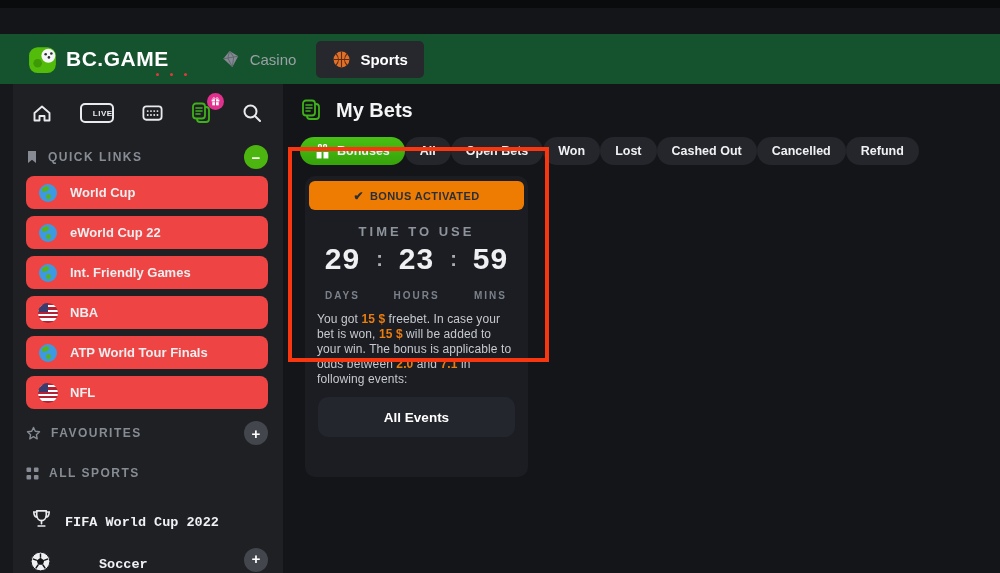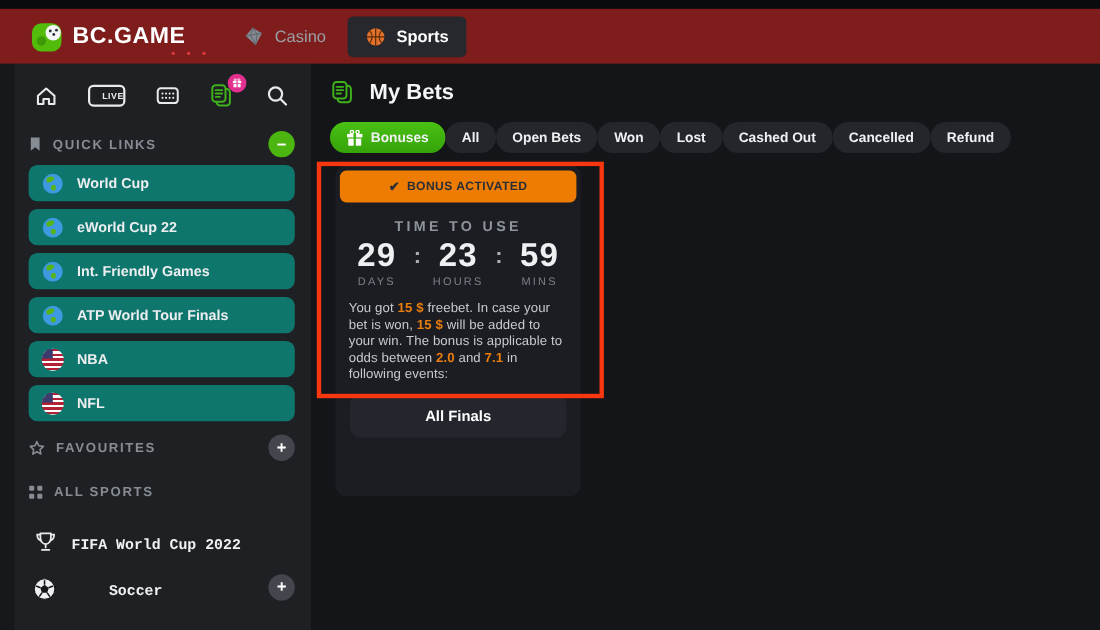--- a/index.html
+++ b/index.html
@@ -6,21 +6,21 @@
   html,body { width:1000px; height:573px; }
   body {
     font-family: "Liberation Sans", sans-serif;
     background:#141518;
     position:relative;
     overflow:hidden;
     color:#eceef0;
   }
   
   .topstrip { height:8px; background:#0a0b0d; }
-  .header { height:50px; background:#7f1d1d; display:flex; align-items:center; padding-left:28px; }
+  .header { height:50px; background:#14532d; display:flex; align-items:center; padding-left:28px;margin-top:26px; }
   .logo { display:flex; align-items:center; gap:8px; position:relative; cursor:pointer; }
   .logo-text { color:#fff; font-weight:bold; font-size:21px; letter-spacing:.5px; }
   .logo-dots { position:absolute; right:10px; bottom:-2px; width:3px; height:3px; border-radius:50%;
                background:#e03a3a; box-shadow:14px 0 0 #e03a3a, 28px 0 0 #e03a3a; }
   .nav-casino { display:flex; align-items:center; gap:9px; margin-left:52px; cursor:pointer; }
   .nav-casino-label { color:#9aa0a6; font-size:15px;text-align:center; }
   .nav-sports { display:flex; align-items:center; gap:9px; margin-left:20px; background:#26282d;
                 border-radius:5px; padding:9px 16px; cursor:pointer; }
   .nav-sports-label { color:#fff; font-size:15px; font-weight:bold; }
   
@@ -37,21 +37,21 @@
               letter-spacing:.5px;padding-left:12px; }
   .badge { position:absolute; top:-8px; right:-10px; width:17px; height:17px; border-radius:50%;
            background:#e2308e; display:flex; align-items:center; justify-content:center; }
   .section-row { display:flex; align-items:center; margin-top:16px; height:24px; }
   .section-title { color:#878c94; font-size:12px; font-weight:bold; letter-spacing:1.5px; margin-left:10px; }
   .circle-btn { margin-left:auto; width:24px; height:24px; border-radius:50%; display:flex; align-items:center;
                 justify-content:center; color:#fff; font-size:15px; font-weight:bold; cursor:pointer;
                 line-height:1; }
   .circle-green { background:#4db50f; }
   .circle-grey { background:#43464d; }
-  .side-item { height:33px; background:#0f766e; border-radius:8px; display:flex; align-items:center;
+  .side-item { height:33px; background:#ef4444; border-radius:8px; display:flex; align-items:center;
                gap:12px; padding:0 12px; margin-top:7px; color:#edeef0; font-weight:bold; font-size:13px;
                cursor:pointer;text-align:center; }
   .side-item:nth-of-type(1){ margin-top:10px; }
   .us-flag { width:20px; height:20px; border-radius:50%; overflow:hidden; position:relative; flex-shrink:0;
              background:repeating-linear-gradient(#b22234 0 2.2px, #fff 2.2px 4.4px); }
   .us-flag::after { content:""; position:absolute; left:0; top:0; width:10px; height:9px; background:#3c3b6e; }
   .sport-row { display:flex; align-items:flex-end; gap:12px; margin-top:22px; color:#f0f1f3; font-weight:bold;
                font-size:13.5px; padding-left:4px; cursor:pointer;font-family:Liberation Mono, monospace; }
   
   .page-title { display:flex; align-items:center; gap:12px; }
@@ -65,21 +65,21 @@
                 border-radius:10px; padding-top:5px; }
   .banner { margin:0 4px; height:29px; background:#ee7c02; border-radius:6px; display:flex;
             align-items:center; justify-content:center; gap:6px; color:#2a2f36; font-weight:bold;
             font-size:11px; letter-spacing:.4px; }
   .banner-check { font-size:12px; }
   .time-label { text-align:center; margin-top:14px; color:#8e949c; font-size:13px; font-weight:bold;
                 letter-spacing:3px; }
   .countdown { display:flex; justify-content:center; margin-top:5px; }
   .cd-group { width:64px; text-align:center; }
   .cd-num { font-size:30px; font-weight:bold; color:#eef0f2; line-height:1; letter-spacing:1px; }
-  .cd-label { font-size:10px; color:#7b818a; font-weight:normal; letter-spacing:2px; margin-top:3px; }
+  .cd-label { font-size:10px; color:#7b818a; font-weight:bold; letter-spacing:2px; margin-top:16px; }
   .cd-colon { font-size:20px; color:#a9aeb6; font-weight:bold; margin-top:4px; width:10px; text-align:center; }
   .desc { margin:11px 12px 0; color:#c6c9ce; font-size:12px; line-height:1.25; letter-spacing:.1px; }
   .desc .hl { color:#e97d0e; font-weight:bold; }
   .all-events { margin:10px 13px 0; height:40px; background:#24262d; border-radius:10px; display:flex;
                 align-items:center; justify-content:center; color:#fff; font-weight:bold; font-size:13.5px;
                 cursor:pointer; }
   
   .annotation { position:absolute; left:288px; top:147px; width:261px; height:215px;
                 border:4px solid #f8360f; pointer-events:none; z-index:50; }
   svg { display:block; }
@@ -195,30 +195,30 @@
     </div>
     <div class="side-item">
       <svg width="20" height="20" viewBox="0 0 20 20">
           <circle cx="10" cy="10" r="9" fill="#3d9ae0"></circle>
           <path d="M4 6 C6 2.8 10.5 3 11.5 5 C10.5 8 7 9 4.8 8.8 Z" fill="#58b412"></path>
           <path d="M9 11.5 C12 10.5 13.5 12 12.5 15 C10.5 17.5 8 16 8.2 13 Z" fill="#58b412"></path>
         </svg>
       <span>Int. Friendly Games</span>
     </div>
     <div class="side-item">
+      <span class="us-flag"></span>
+      <span>NBA</span>
+    </div>
+    <div class="side-item">
       <svg width="20" height="20" viewBox="0 0 20 20">
           <circle cx="10" cy="10" r="9" fill="#3d9ae0"></circle>
           <path d="M4 6 C6 2.8 10.5 3 11.5 5 C10.5 8 7 9 4.8 8.8 Z" fill="#58b412"></path>
           <path d="M9 11.5 C12 10.5 13.5 12 12.5 15 C10.5 17.5 8 16 8.2 13 Z" fill="#58b412"></path>
         </svg>
       <span>ATP World Tour Finals</span>
-    </div>
-    <div class="side-item">
-      <span class="us-flag"></span>
-      <span>NBA</span>
     </div>
     <div class="side-item">
       <span class="us-flag"></span>
       <span>NFL</span>
     </div>
 
     <div class="section-row" style="margin-top:12px;">
       <svg width="15" height="15" viewBox="0 0 15 15">
           <path d="M7.5 1.5 l1.8 3.8 4.2 .5 -3.1 2.9 .8 4.1 -3.7 -2.1 -3.7 2.1 .8 -4.1 -3.1 -2.9 4.2 -.5 Z" stroke="#878c94" stroke-width="1.4" fill="none" stroke-linejoin="round"></path>
         </svg>
@@ -319,18 +319,18 @@
           <div class="cd-num">23</div>
           <div class="cd-label">HOURS</div>
         </div>
         <div class="cd-colon">:</div>
         <div class="cd-group">
           <div class="cd-num">59</div>
           <div class="cd-label">MINS</div>
         </div>
       </div>
       <div class="desc"><span>You got </span><span class="hl">15 $</span><span> freebet. In case your bet is won, </span><span class="hl">15 $</span><span> will be added to your win. The bonus is applicable to odds between </span><span class="hl">2.0</span><span> and </span><span class="hl">7.1</span><span> in following events:</span></div>
-      <div class="all-events">All Finals</div>
+      <div class="all-events">All Events</div>
     </div>
   </div>
 </div>
 
 <div class="annotation"></div>
 
 </body></html>

